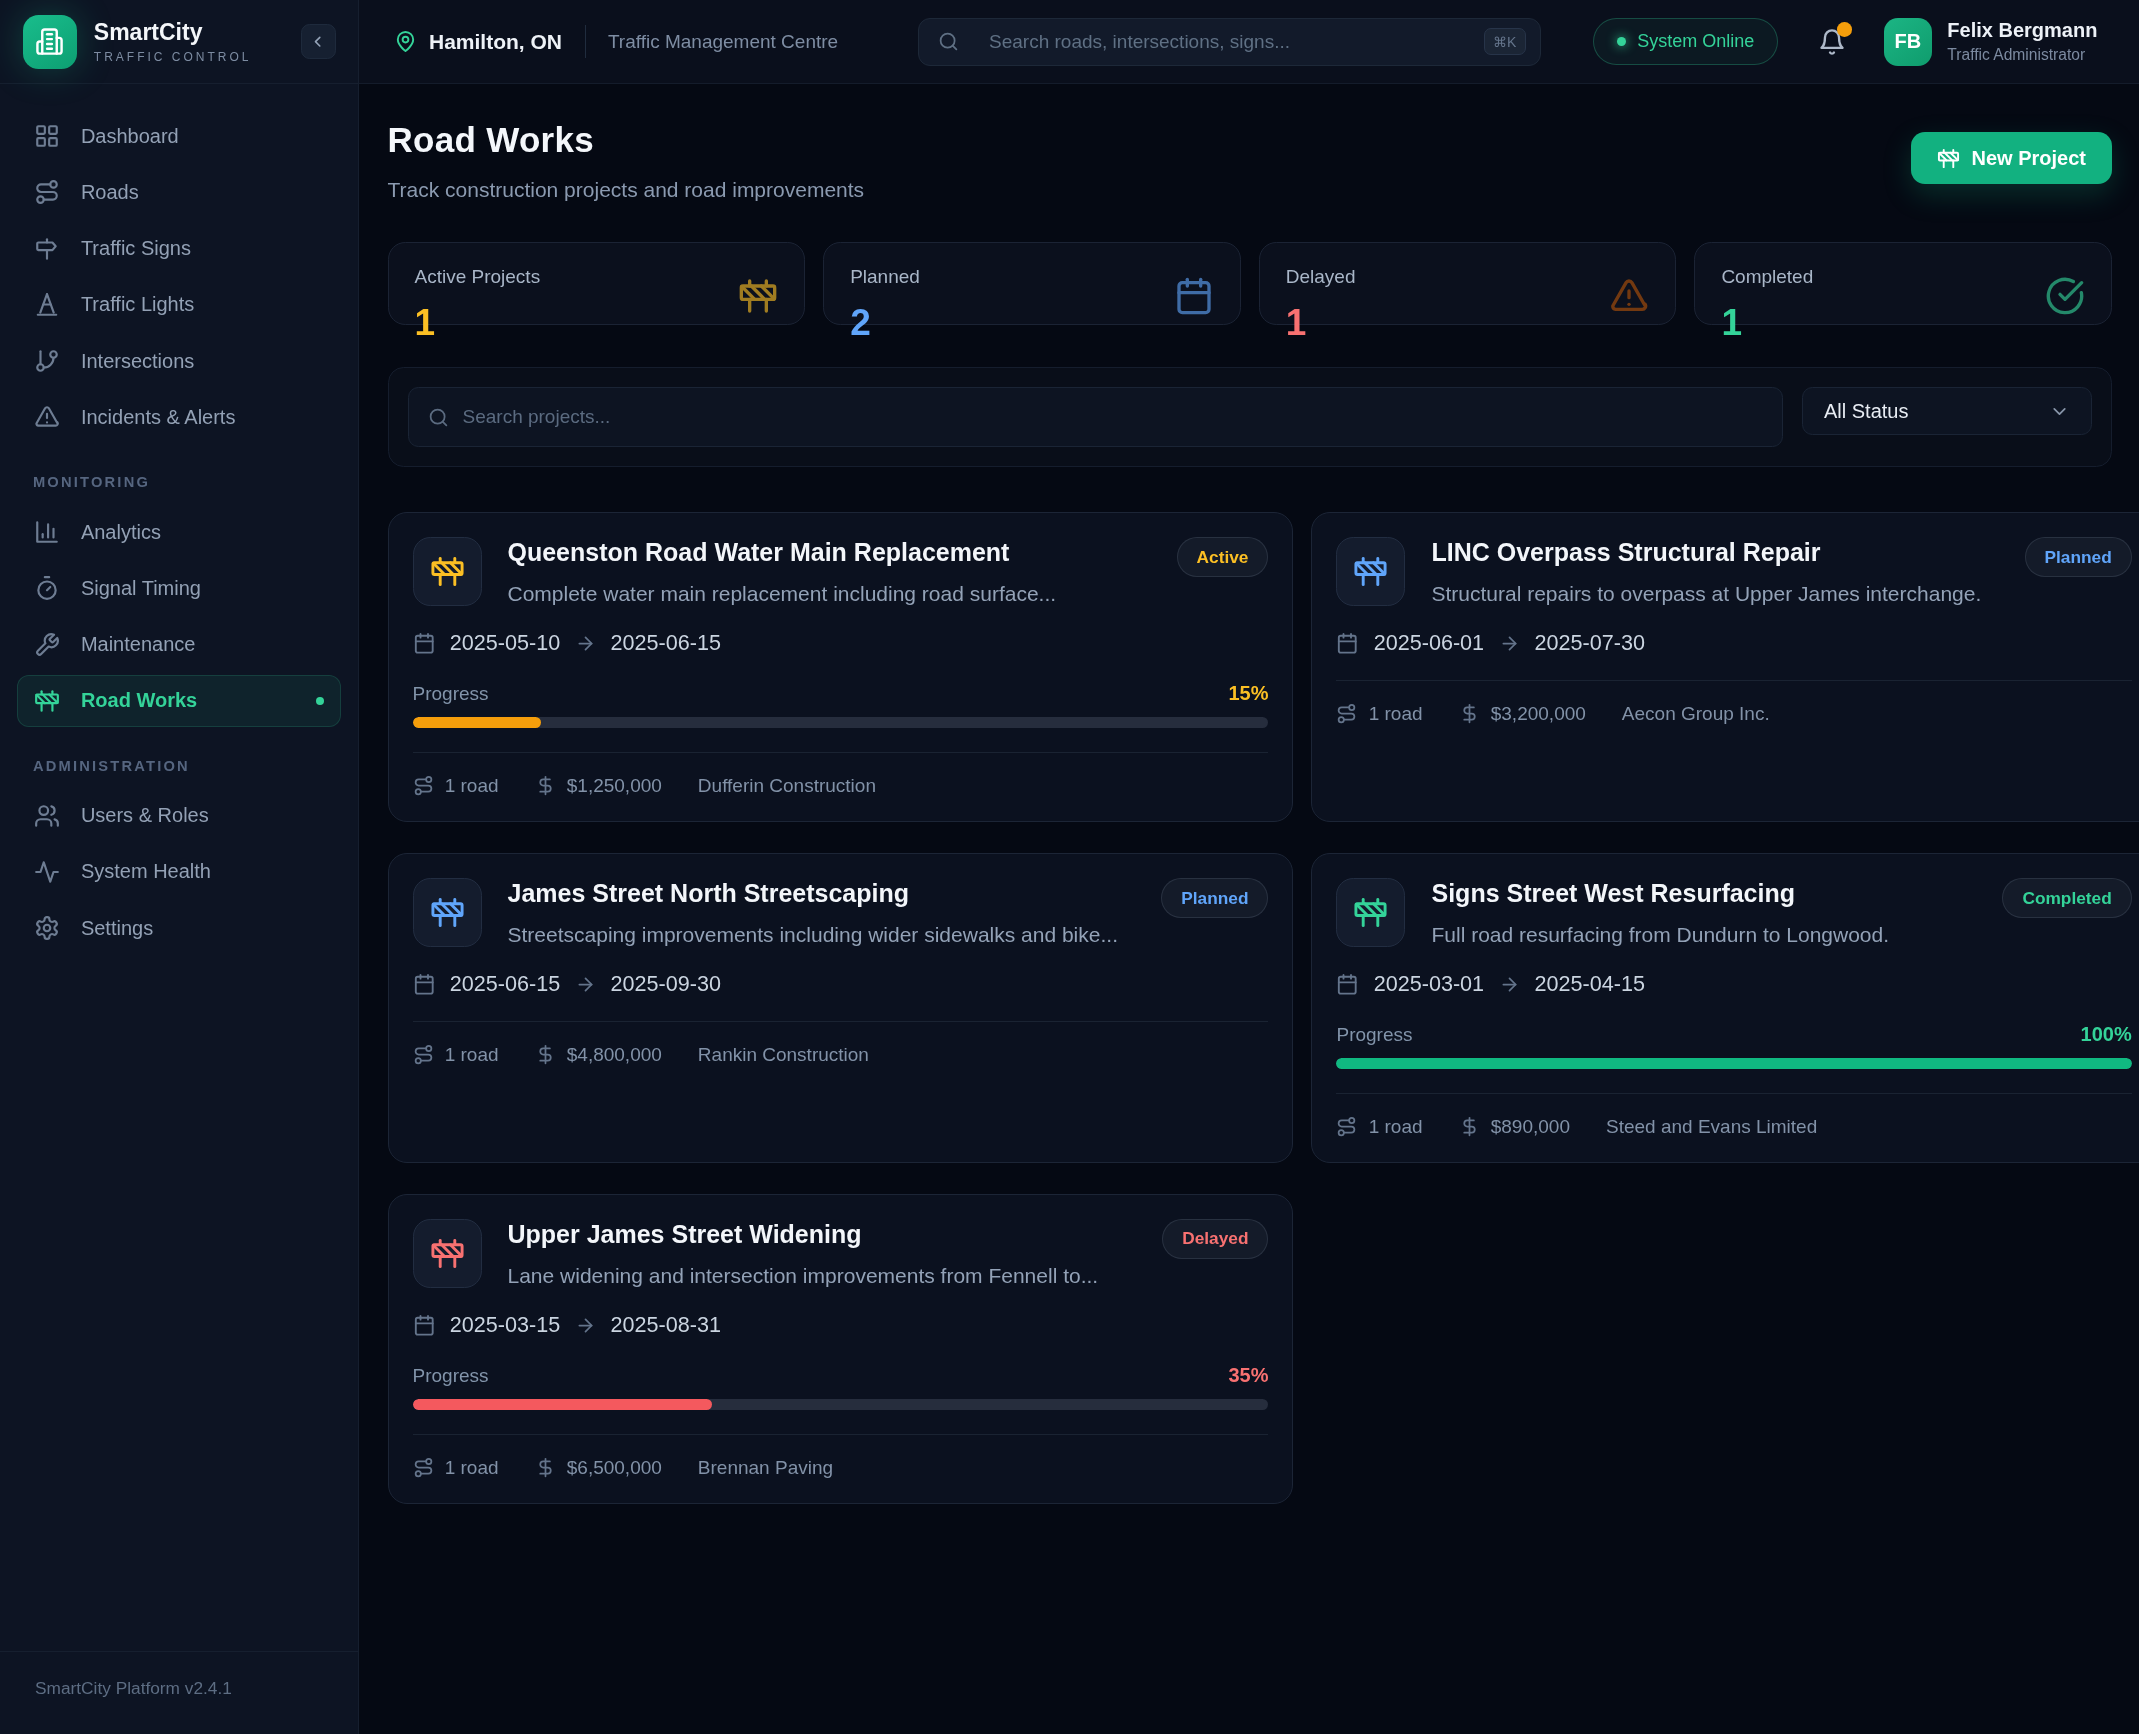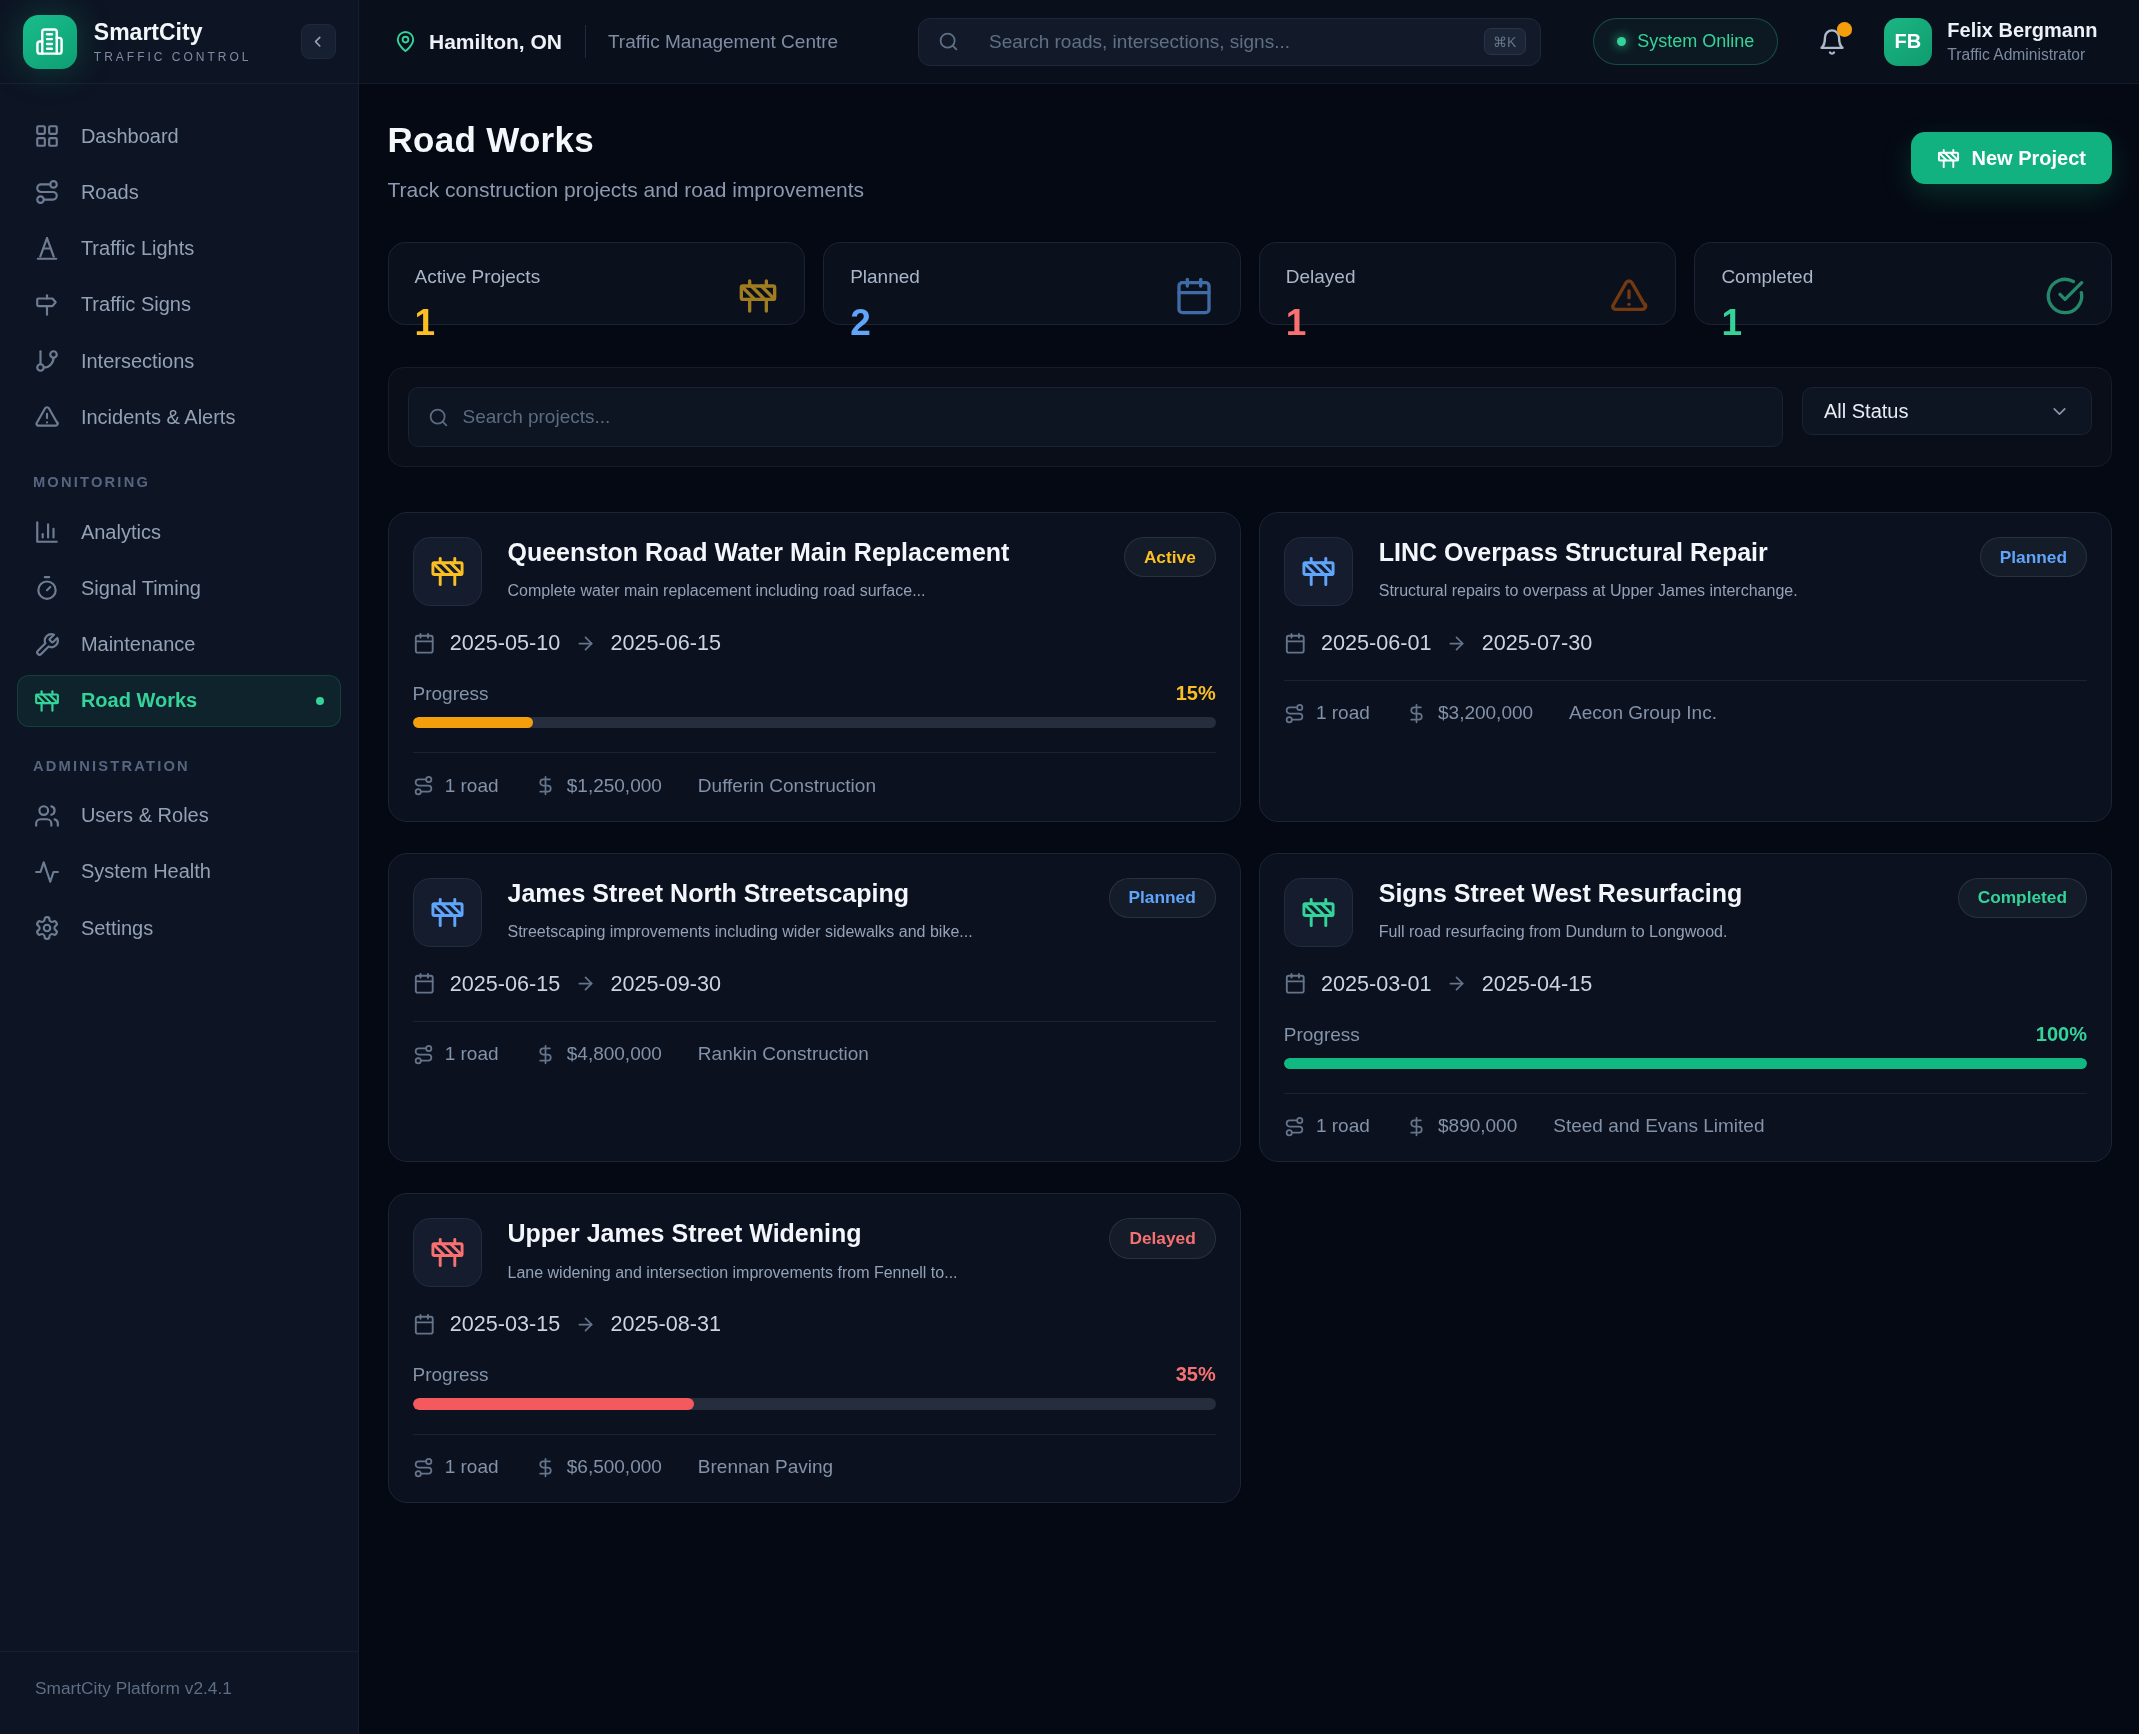--- a/index.html
+++ b/index.html
@@ -80,21 +80,21 @@
   .status-select { width:290px; display:flex; align-items:center; justify-content:space-between; background:#0d1422; border:0.9px solid #1a2435; border-radius:10.4px; height:48px; padding:0 21px; font-size:20px; color:#e8edf4; cursor:pointer; }
   .status-select svg { width:21px; height:21px; color:#8795a9; }
 
   .projects { display:grid; grid-template-columns:1fr 1fr; gap:31px 18px; margin-top:45px; }
   .proj-card { background:#0b111f; border:0.9px solid #1c2536; border-radius:19px; padding:24px; display:flex; flex-direction:column; cursor:pointer; }
   .proj-head { display:flex; gap:26px; align-items:flex-start; }
   .proj-icon { width:69px; height:69px; border-radius:17.3px; background:#141c2d; border:0.9px solid #222d41; display:flex; align-items:center; justify-content:center; flex:none; }
   .proj-icon svg { width:35px; height:35px; }
   .proj-titlebox { min-width:0; flex:1; }
   .proj-title { font-size:25px; font-weight:bold; color:#f3f6fa; line-height:1.25; }
-  .proj-desc { font-size:16px; color:#93a2b7; margin-top:14px; white-space:nowrap; overflow:hidden; text-overflow:ellipsis; }
+  .proj-desc { font-size:21px; color:#93a2b7; margin-top:14px; white-space:nowrap; overflow:hidden; text-overflow:ellipsis; }
   .badge { margin-left:17.3px; flex:none; font-size:17.3px; font-weight:bold; padding:8.6px 19px; border-radius:864px; background:rgba(148,163,184,.07); border:0.9px solid rgba(148,163,184,.16); }
   .dates { display:flex; align-items:center; gap:14.7px; margin-top:24px; font-size:21.6px; color:#cbd5e1; }
   .dates svg { width:22.5px; height:22.5px; color:#64748b; flex:none; }
   .progress-block { margin-top:26px; }
   .progress-row { display:flex; justify-content:space-between; align-items:baseline; font-size:19px; color:#8294aa; }
   .progress-pct { font-weight:bold; font-size:20px; }
   .track { margin-top:12px; height:11.2px; border-radius:864px; background:#262d3d; overflow:hidden; }
   .fill { height:100%; border-radius:864px; }
   .f-amber { background:#f59e0b; } .f-green { background:#10b981; } .f-red { background:#f4595e; }
   .divider { height:0.9px; background:#1a2332; margin-top:24px; }
@@ -151,37 +151,37 @@
             <circle cx="6" cy="19" r="3"></circle>
             <path d="M9 19h8.5a3.5 3.5 0 0 0 0-7h-11a3.5 3.5 0 0 1 0-7H15"></path>
             <circle cx="18" cy="5" r="3"></circle>
           </svg>
         </span>
       <span>Roads</span>
     </div>
     <div class="nav-item">
       <span>
           <svg viewBox="0 0 24 24" fill="none" stroke="currentColor" stroke-width="2" stroke-linecap="round" stroke-linejoin="round">
+            <path d="M12 13v8"></path>
+            <path d="M12 3v3"></path>
+            <path d="M4 6h13l3 3.5L17 13H4a1 1 0 0 1-1-1V7a1 1 0 0 1 1-1Z"></path>
+          </svg>
+        </span>
+      <span>Traffic Signs</span>
+    </div>
+    <div class="nav-item">
+      <span>
+          <svg viewBox="0 0 24 24" fill="none" stroke="currentColor" stroke-width="2" stroke-linecap="round" stroke-linejoin="round">
             <path d="M12 2 5.8 19"></path>
             <path d="M12 2l6.2 17"></path>
             <path d="M3.5 21h17"></path>
             <path d="M8.6 11.5h6.8"></path>
           </svg>
         </span>
       <span>Traffic Lights</span>
-    </div>
-    <div class="nav-item">
-      <span>
-          <svg viewBox="0 0 24 24" fill="none" stroke="currentColor" stroke-width="2" stroke-linecap="round" stroke-linejoin="round">
-            <path d="M12 13v8"></path>
-            <path d="M12 3v3"></path>
-            <path d="M4 6h13l3 3.5L17 13H4a1 1 0 0 1-1-1V7a1 1 0 0 1 1-1Z"></path>
-          </svg>
-        </span>
-      <span>Traffic Signs</span>
     </div>
     <div class="nav-item">
       <span>
           <svg viewBox="0 0 24 24" fill="none" stroke="currentColor" stroke-width="2" stroke-linecap="round" stroke-linejoin="round">
             <line x1="6" x2="6" y1="3" y2="15"></line>
             <circle cx="18" cy="6" r="3"></circle>
             <circle cx="6" cy="18" r="3"></circle>
             <path d="M18 9a9 9 0 0 1-9 9"></path>
           </svg>
         </span>

